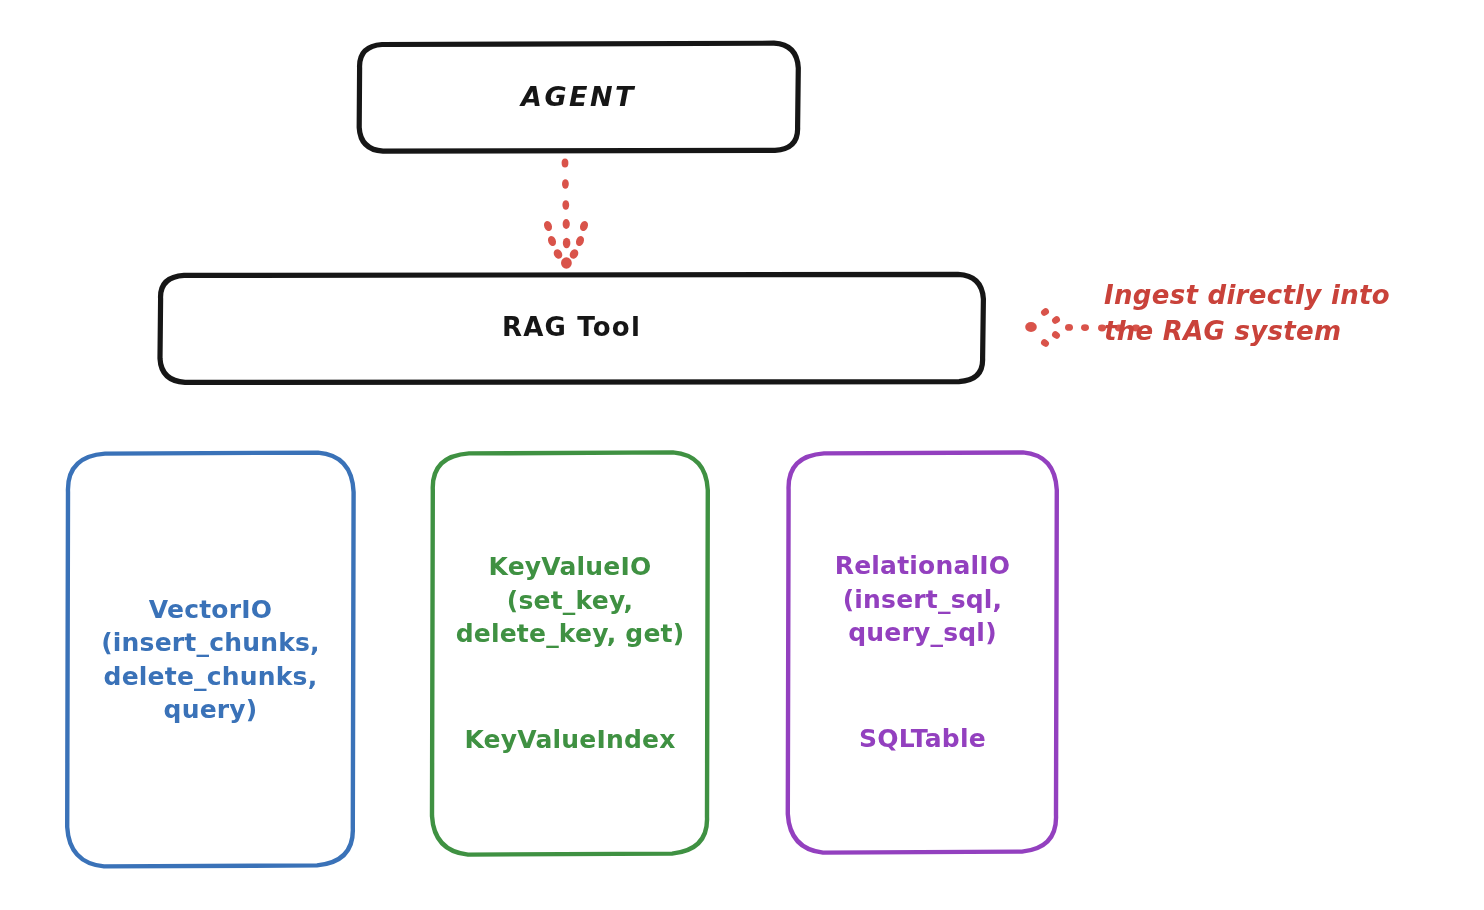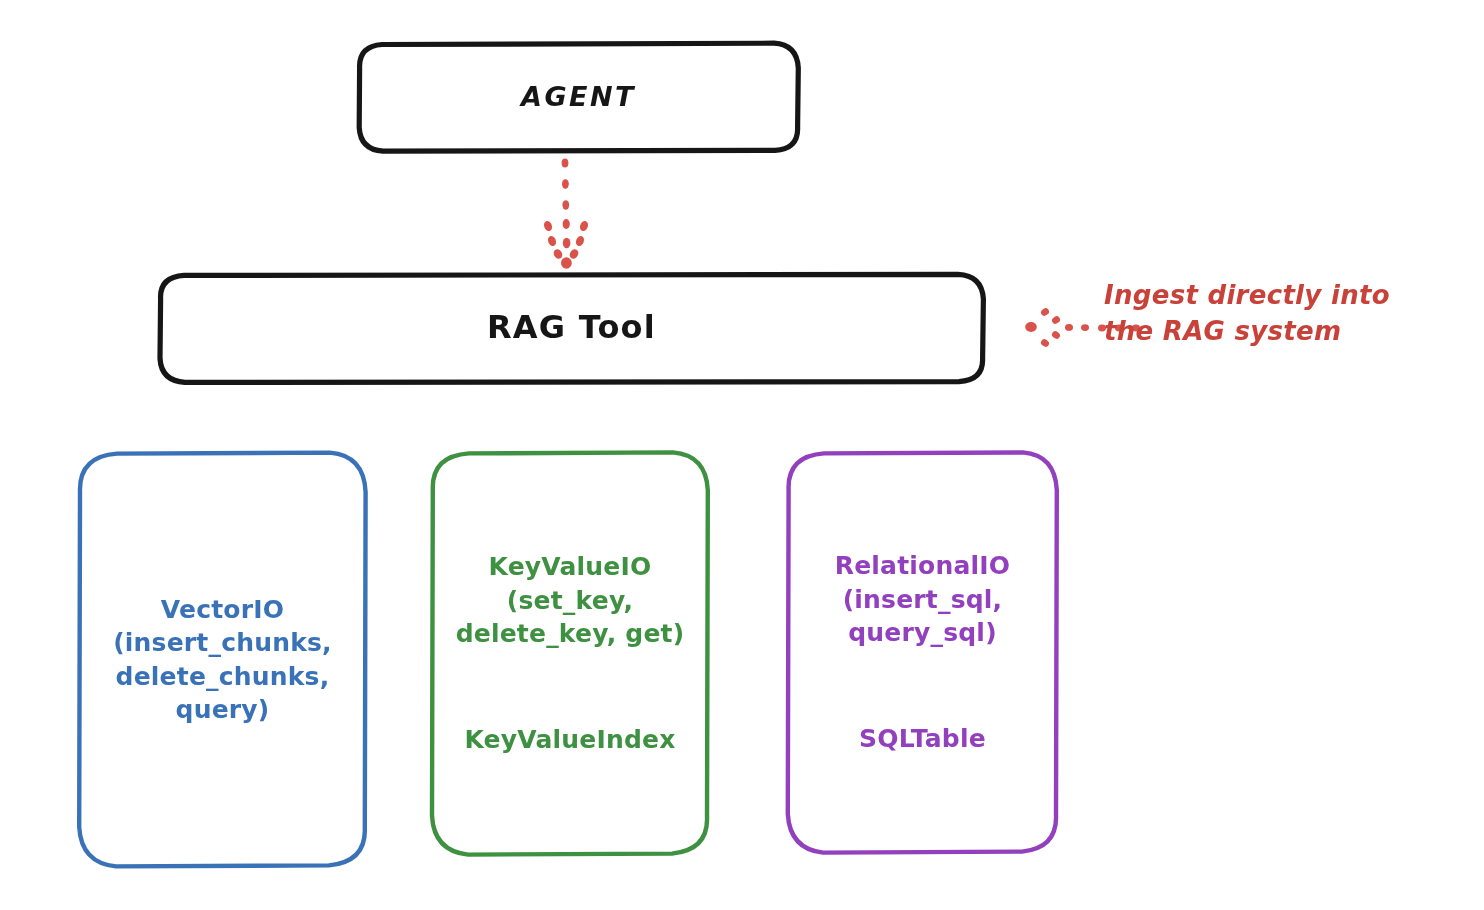--- a/index.html
+++ b/index.html
@@ -62,35 +62,35 @@
   
   #rag-tool-node {
     left: 157px;
     top: 272px;
     width: 829px;
     height: 112px;
   }
   #rag-tool-node .node-label {
     font-family: "DejaVu Sans", sans-serif;
     font-weight: 600;
-    font-size: 32px;
+    font-size: 26px;
     letter-spacing: 1.2px;
     color: #161616;
   }
 
   
   .provider-card .node-label {
     font-family: "DejaVu Sans", sans-serif;
     font-weight: 600;
     font-size: 25px;
     line-height: 1.34;
     letter-spacing: 0.2px;
   }
   #vector-io-node {
-    left: 76px;
+    left: 64px;
     top: 450px;
     width: 293px;
     height: 419px;
     align-items: center;
   }
   #vector-io-node .node-label { color: #3a72b8; }
 
   #key-value-io-node {
     left: 429px;
     top: 450px;

